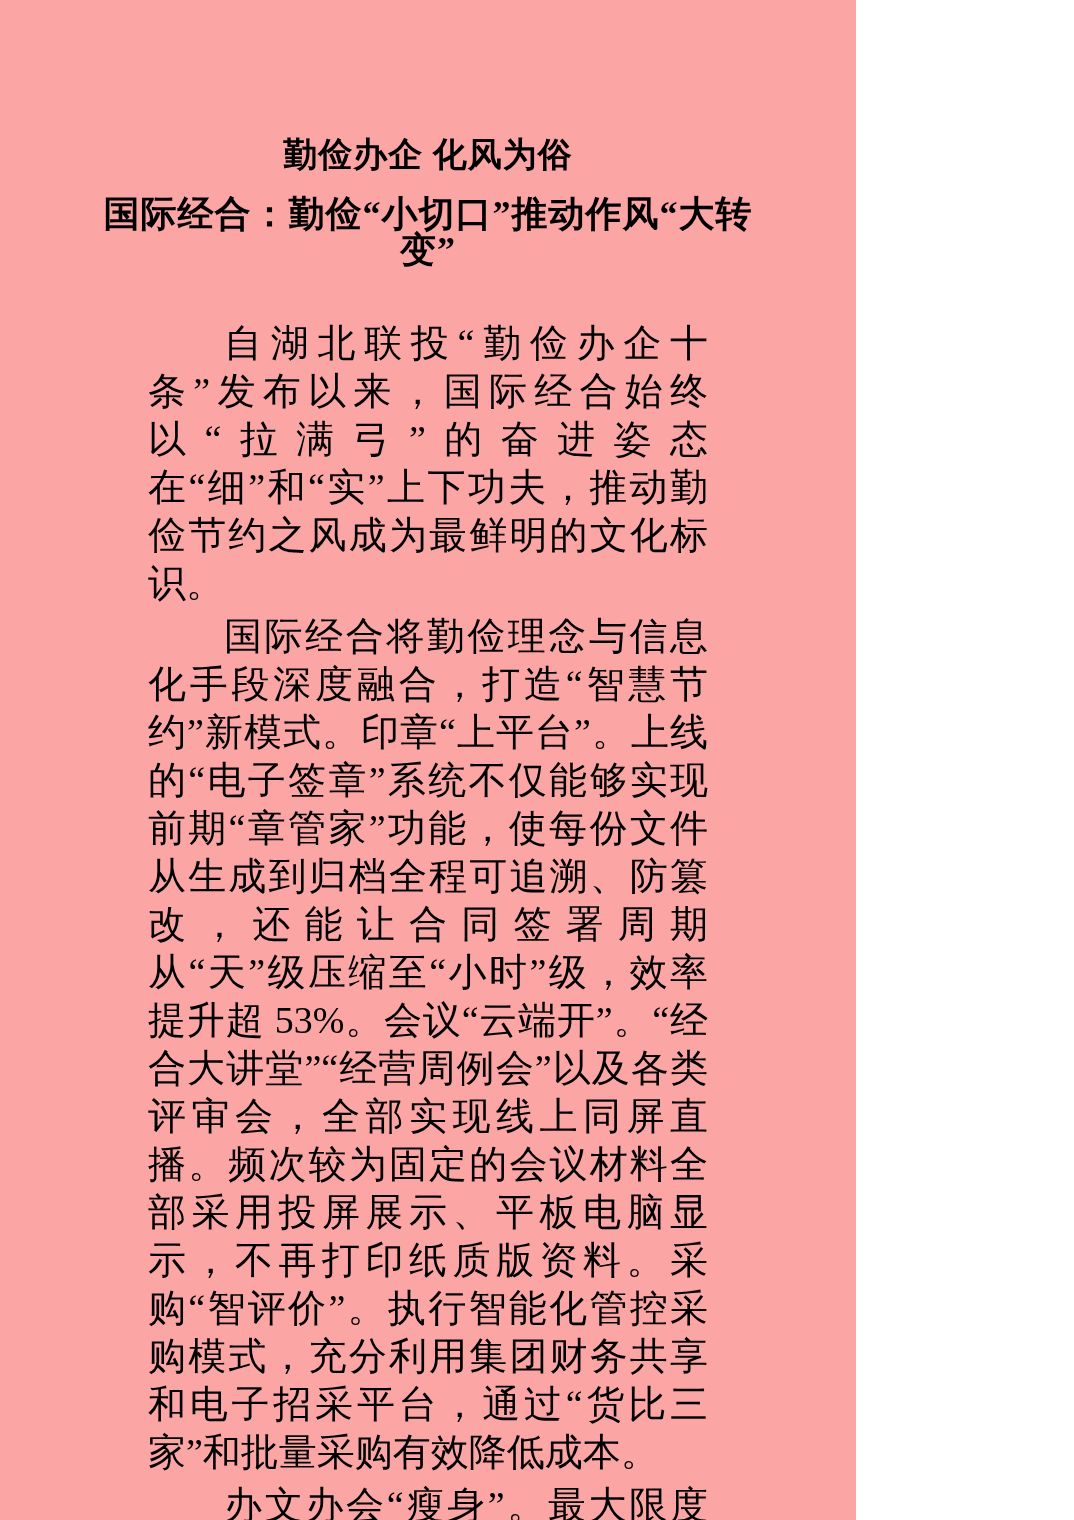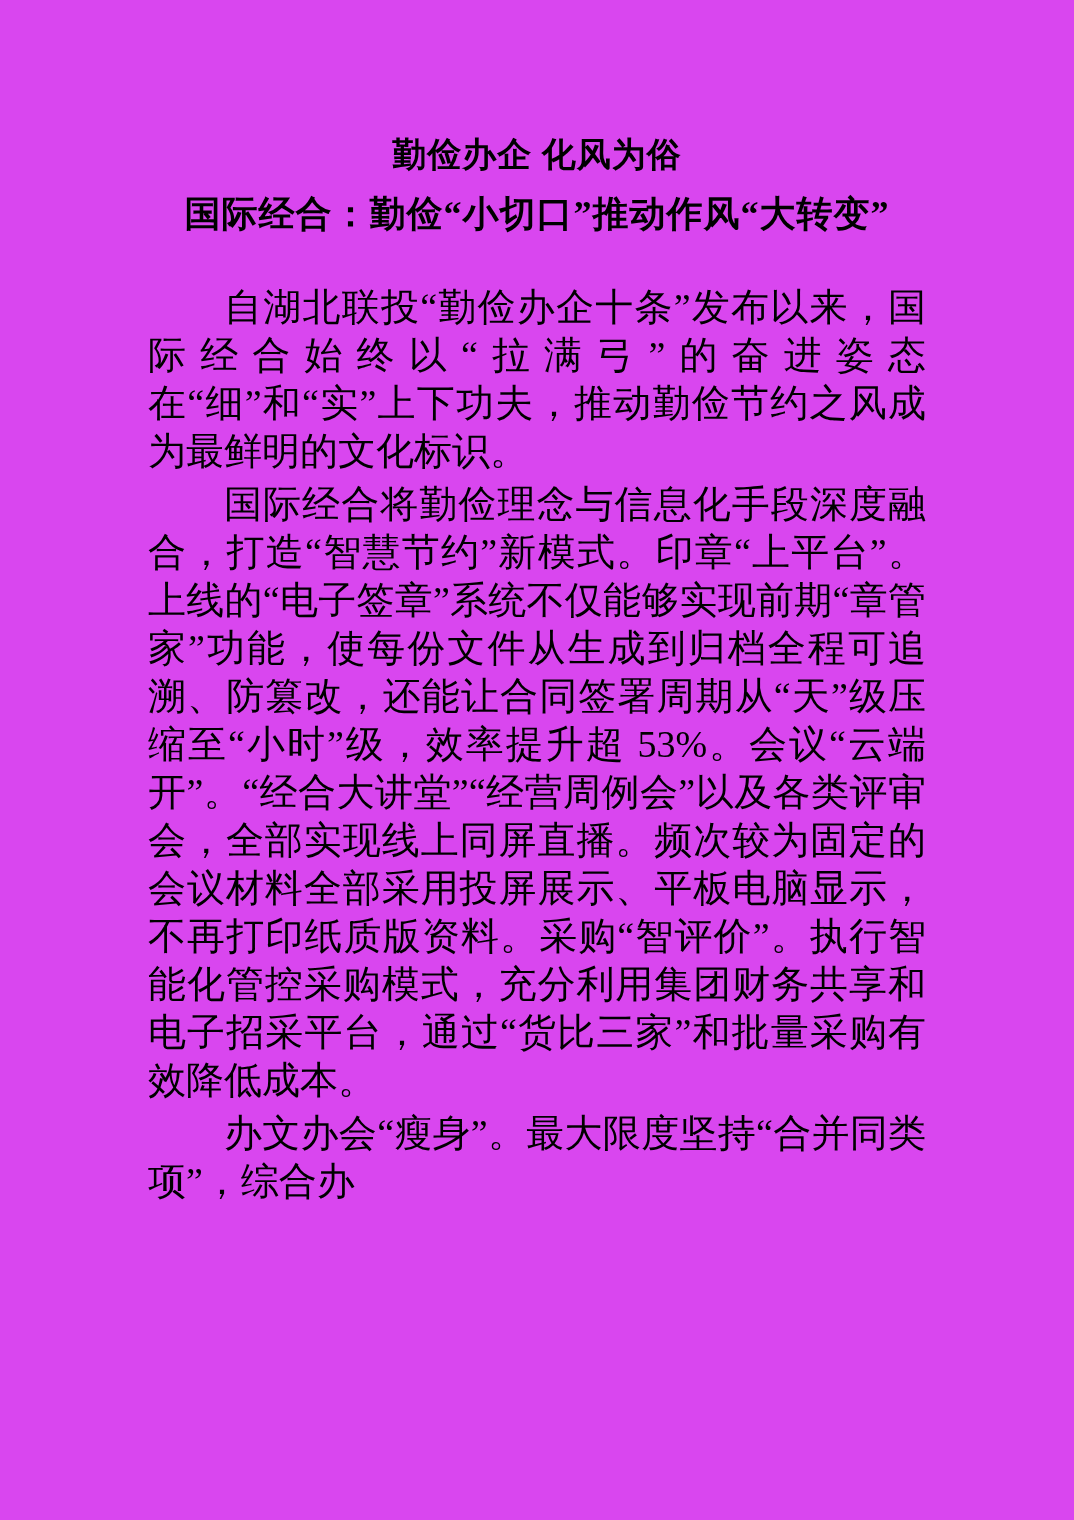--- a/index.html
+++ b/index.html
@@ -8,23 +8,23 @@
     background: #ffffff;
   }
   body {
     width: 1074px;
     height: 1520px;
     font-family: "Liberation Serif", "DejaVu Serif", serif;
     color: #000000;
   }
   .page {
     position: relative;
-    width: 1074px;
+    width: 856px;
     height: 1520px;
-    background: #d946ef;
+    background: #fca5a5;
     overflow: hidden;
   }
   .doc-title {
     margin: 138px 148px 0;
     text-align: center;
     font-size: 34px;
     font-weight: bold;
     line-height: 1.0;
     letter-spacing: 1px;
   }

